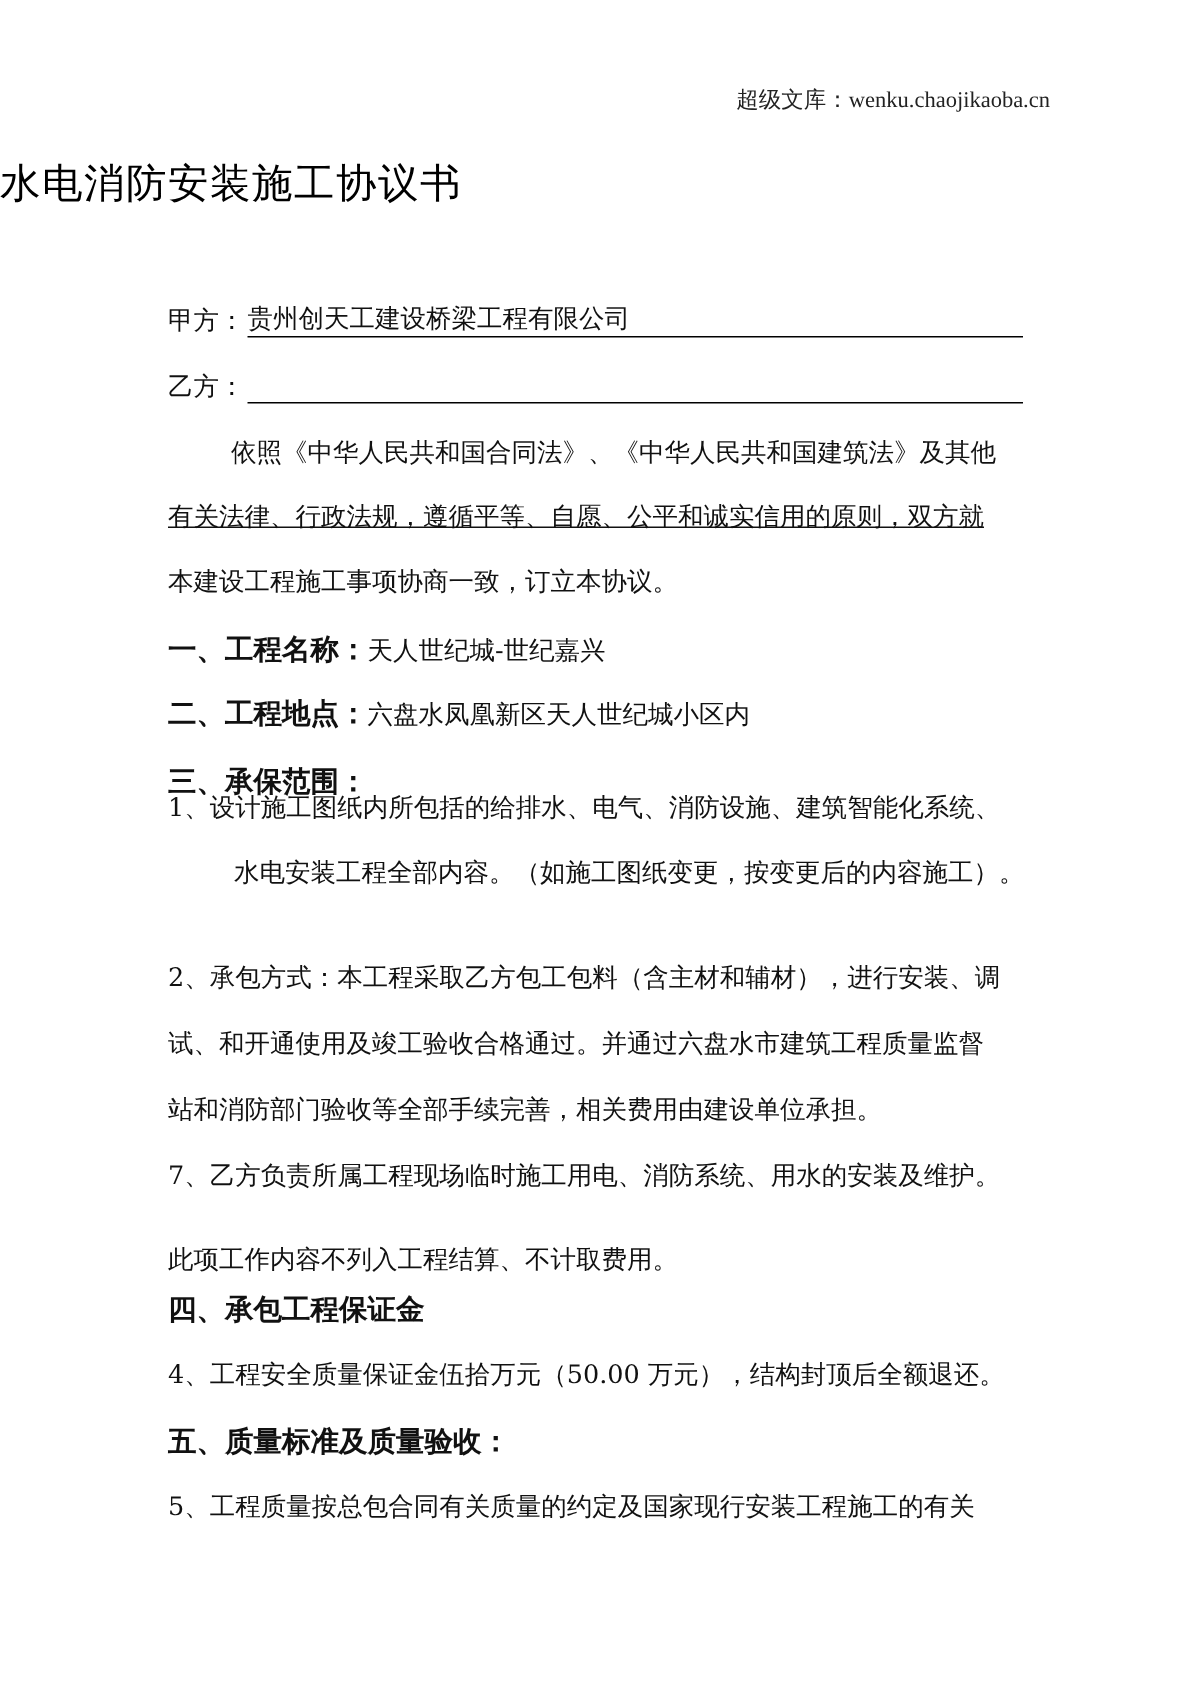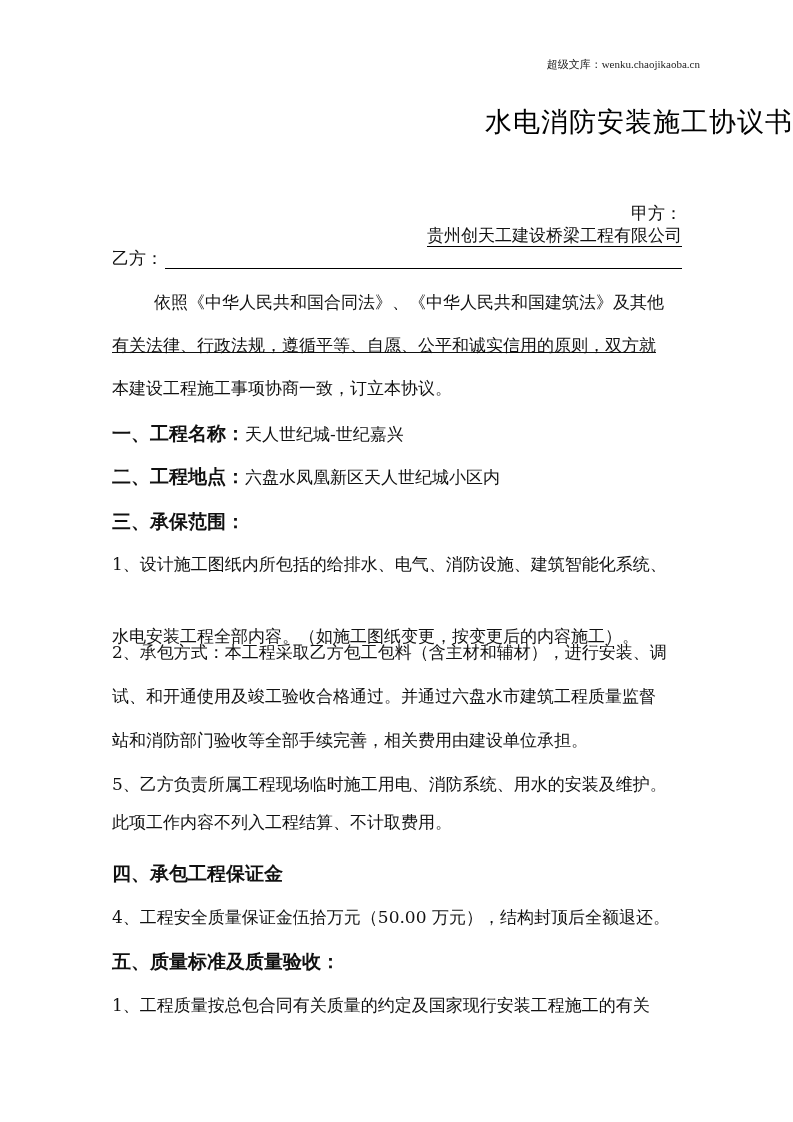--- a/index.html
+++ b/index.html
@@ -3,25 +3,25 @@
   <meta charset="utf-8">
   <style>
     html, body { margin: 0; padding: 0; background: #ffffff; }
     body {
       width: 793px; height: 1122px; position: relative; overflow: hidden;
       font-family: "DejaVu Serif", "Liberation Serif", serif;
       color: #111111;
     }
     .header-note {
       position: absolute; top: 57px; right: 93px;
-      font-size: 11px; color: #222;
+      font-size: 15px; color: #222;
       font-family: "Liberation Serif", "DejaVu Serif", serif;
     }
     .title {
-      position: absolute; top: 104px; left: 0; width: 793px; text-align: right;
+      position: absolute; top: 104px; left: 0; width: 793px; text-align: left;
       font-size: 27px; letter-spacing: 1px; color: #000;
       font-family: "DejaVu Sans", "Liberation Sans", sans-serif;
     }
     .line {
       position: absolute; left: 112px; font-size: 17px; line-height: 22px;
       white-space: nowrap; color: #111;
     }
     .party-line { display: flex; align-items: flex-end; width: 570px; }
     .party-line .label { flex: 0 0 auto; }
     .party-line .fill {
@@ -30,21 +30,21 @@
     .bold { font-weight: bold; font-family: "DejaVu Sans", "Liberation Sans", sans-serif; font-size: 19px; }
     .indent { left: 154px; text-align: center; }
   </style>
 </head>
 <body>
 
 <div class="header-note">超级文库：wenku.chaojikaoba.cn</div>
 
 <div class="title">水电消防安装施工协议书</div>
 
-<div class="line party-line" style="top:202px;flex-direction:column;">
+<div class="line party-line" style="top:202px;">
   <span class="label">甲方：</span>
   <span class="fill"><span>贵州创天工建设桥梁工程有限公司</span></span>
 </div>
 
 <div class="line party-line" style="top:246px;">
   <span class="label">乙方：</span>
   <span class="fill"><span></span></span>
 </div>
 
 <div class="line indent" style="top:291px;">依照《中华人民共和国合同法》、《中华人民共和国建筑法》及其他</div>
@@ -52,25 +52,25 @@
 <div class="line" style="top:377px;">本建设工程施工事项协商一致，订立本协议。</div>
 
 <div class="line" style="top:422px;">
   <span class="bold">一、工程名称：</span><span>天人世纪城-世纪嘉兴</span>
 </div>
 <div class="line" style="top:465px;">
   <span class="bold">二、工程地点：</span><span>六盘水凤凰新区天人世纪城小区内</span>
 </div>
 <div class="line bold" style="top:510px;">三、承保范围：</div>
 
-<div class="line" style="top:553px;">1、设计施工图纸内所包括的给排水、电气、消防设施、建筑智能化系统、</div>
-<div class="line" style="top:625px;">水电安装工程全部内容。（如施工图纸变更，按变更后的内容施工）。</div>
+<div class="line" style="top:528px;">1、设计施工图纸内所包括的给排水、电气、消防设施、建筑智能化系统、</div>
+<div class="line" style="top:571px;margin-left:44px;">水电安装工程全部内容。（如施工图纸变更，按变更后的内容施工）。</div>
 <div class="line" style="top:641px;">2、承包方式：本工程采取乙方包工包料（含主材和辅材），进行安装、调</div>
 <div class="line" style="top:685px;">试、和开通使用及竣工验收合格通过。并通过六盘水市建筑工程质量监督</div>
 <div class="line" style="top:729px;">站和消防部门验收等全部手续完善，相关费用由建设单位承担。</div>
-<div class="line" style="top:773px;">5、乙方负责所属工程现场临时施工用电、消防系统、用水的安装及维护。</div>
-<div class="line" style="top:811px;">此项工作内容不列入工程结算、不计取费用。</div>
+<div class="line" style="top:773px;">7、乙方负责所属工程现场临时施工用电、消防系统、用水的安装及维护。</div>
+<div class="line" style="top:829px;">此项工作内容不列入工程结算、不计取费用。</div>
 
 <div class="line bold" style="top:862px;">四、承包工程保证金</div>
 <div class="line" style="top:906px;">4、工程安全质量保证金伍拾万元（50.00 万元），结构封顶后全额退还。</div>
 
 <div class="line bold" style="top:950px;">五、质量标准及质量验收：</div>
-<div class="line" style="top:994px;">1、工程质量按总包合同有关质量的约定及国家现行安装工程施工的有关</div>
+<div class="line" style="top:994px;">5、工程质量按总包合同有关质量的约定及国家现行安装工程施工的有关</div>
 
 </body></html>

